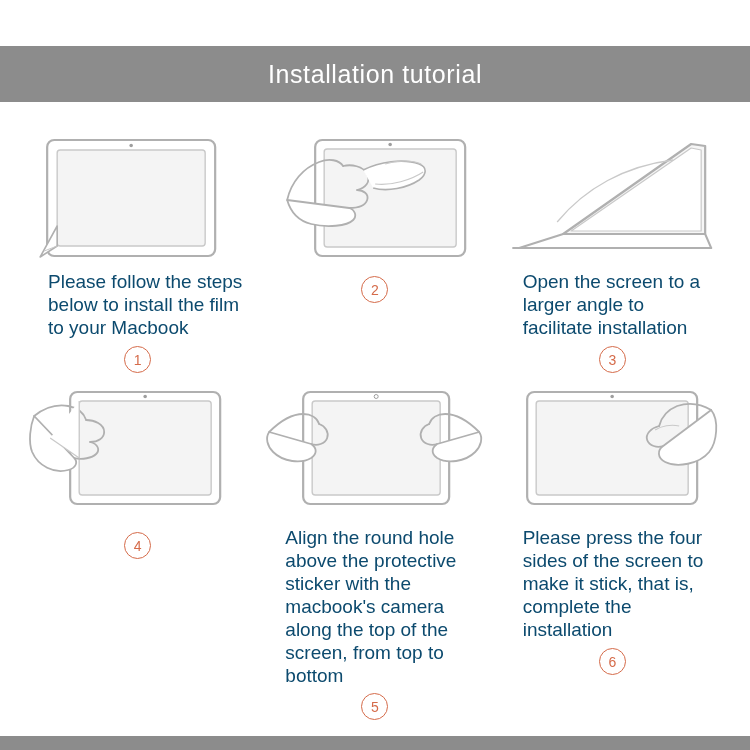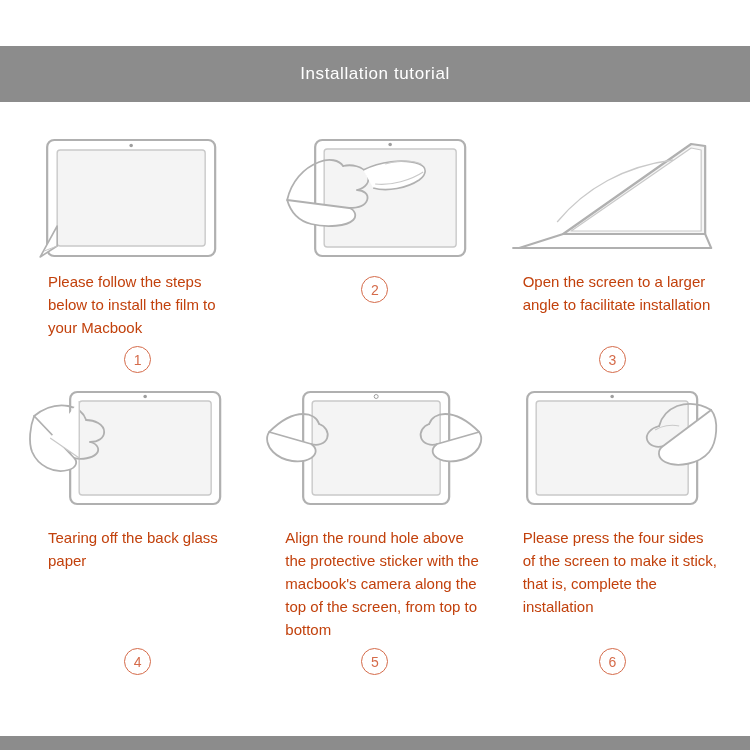--- a/index.html
+++ b/index.html
@@ -26,21 +26,21 @@
   }
   .title-bar {
     height: 56px;
     background: #8c8c8c;
     display: flex;
     align-items: center;
     justify-content: center;
   }
   .title-bar .title {
     color: #ffffff;
-    font-size: 17px;
+    font-size: 25px;
     letter-spacing: 0.6px;
     font-weight: 400;
   }
   .grid {
     padding: 28px 26px 0 26px;
     display: grid;
     grid-template-columns: repeat(3, 1fr);
     grid-template-rows: auto auto;
     column-gap: 14px;
     row-gap: 4px;
@@ -54,23 +54,23 @@
     height: 130px;
     position: relative;
     margin-bottom: 10px;
   }
   .art svg {
     display: block;
     width: 100%;
     height: 100%;
   }
   .caption {
-    font-size: 15px;
+    font-size: 19px;
     line-height: 23px;
-    color: #c2410c;
+    color: #0c4a6e;
     padding-left: 22px;
     padding-right: 6px;
     min-height: 70px;
   }
   .num-wrap {
     display: flex;
     justify-content: center;
     align-items: flex-start;
     margin-top: 6px;
     height: 36px;
@@ -170,21 +170,20 @@
           <rect x="40" y="6" width="150" height="112" rx="7" ry="7" fill="#ffffff" stroke="#b0b0b0" stroke-width="2.2"></rect>
           <rect x="49" y="15" width="132" height="94" rx="3" ry="3" fill="#f4f4f4" stroke="#c9c9c9" stroke-width="1.4"></rect>
           <circle cx="115" cy="10.5" r="1.8" fill="#9e9e9e"></circle>
           <path d="M4 30 C14 22 26 18 38 20 C48 22 54 28 56 34" fill="none" stroke="#b0b0b0" stroke-width="1.8" stroke-linecap="round"></path>
           <path d="M56 34 C64 34 74 38 74 46 C74 52 68 56 60 56" fill="none" stroke="#b0b0b0" stroke-width="1.8" stroke-linecap="round"></path>
           <path d="M60 56 C68 58 70 64 66 68 C62 72 52 74 44 72" fill="none" stroke="#b0b0b0" stroke-width="1.8" stroke-linecap="round"></path>
           <path d="M44 72 C48 76 46 82 38 84 C24 88 8 80 2 66 C-2 56 0 40 4 30 Z" fill="#ffffff" stroke="#b0b0b0" stroke-width="1.8" stroke-linejoin="round"></path>
           <path d="M49 15 L49 72 L20 52" fill="#ffffff" stroke="#c9c9c9" stroke-width="1.2" stroke-linejoin="round"></path>
         </svg>
       </div>
-      <div class="caption">Tearing off the back glass paper</div>
       <div class="num-wrap">
         <div class="circle-num">4</div>
       </div>
     </div>
 
     <div class="cell row2">
       <div class="art">
         <svg viewBox="0 0 215 130" xmlns="http://www.w3.org/2000/svg">
           <rect x="36" y="6" width="146" height="112" rx="7" ry="7" fill="#ffffff" stroke="#b0b0b0" stroke-width="2.2"></rect>
           <rect x="45" y="15" width="128" height="94" rx="3" ry="3" fill="#f4f4f4" stroke="#c9c9c9" stroke-width="1.4"></rect>

